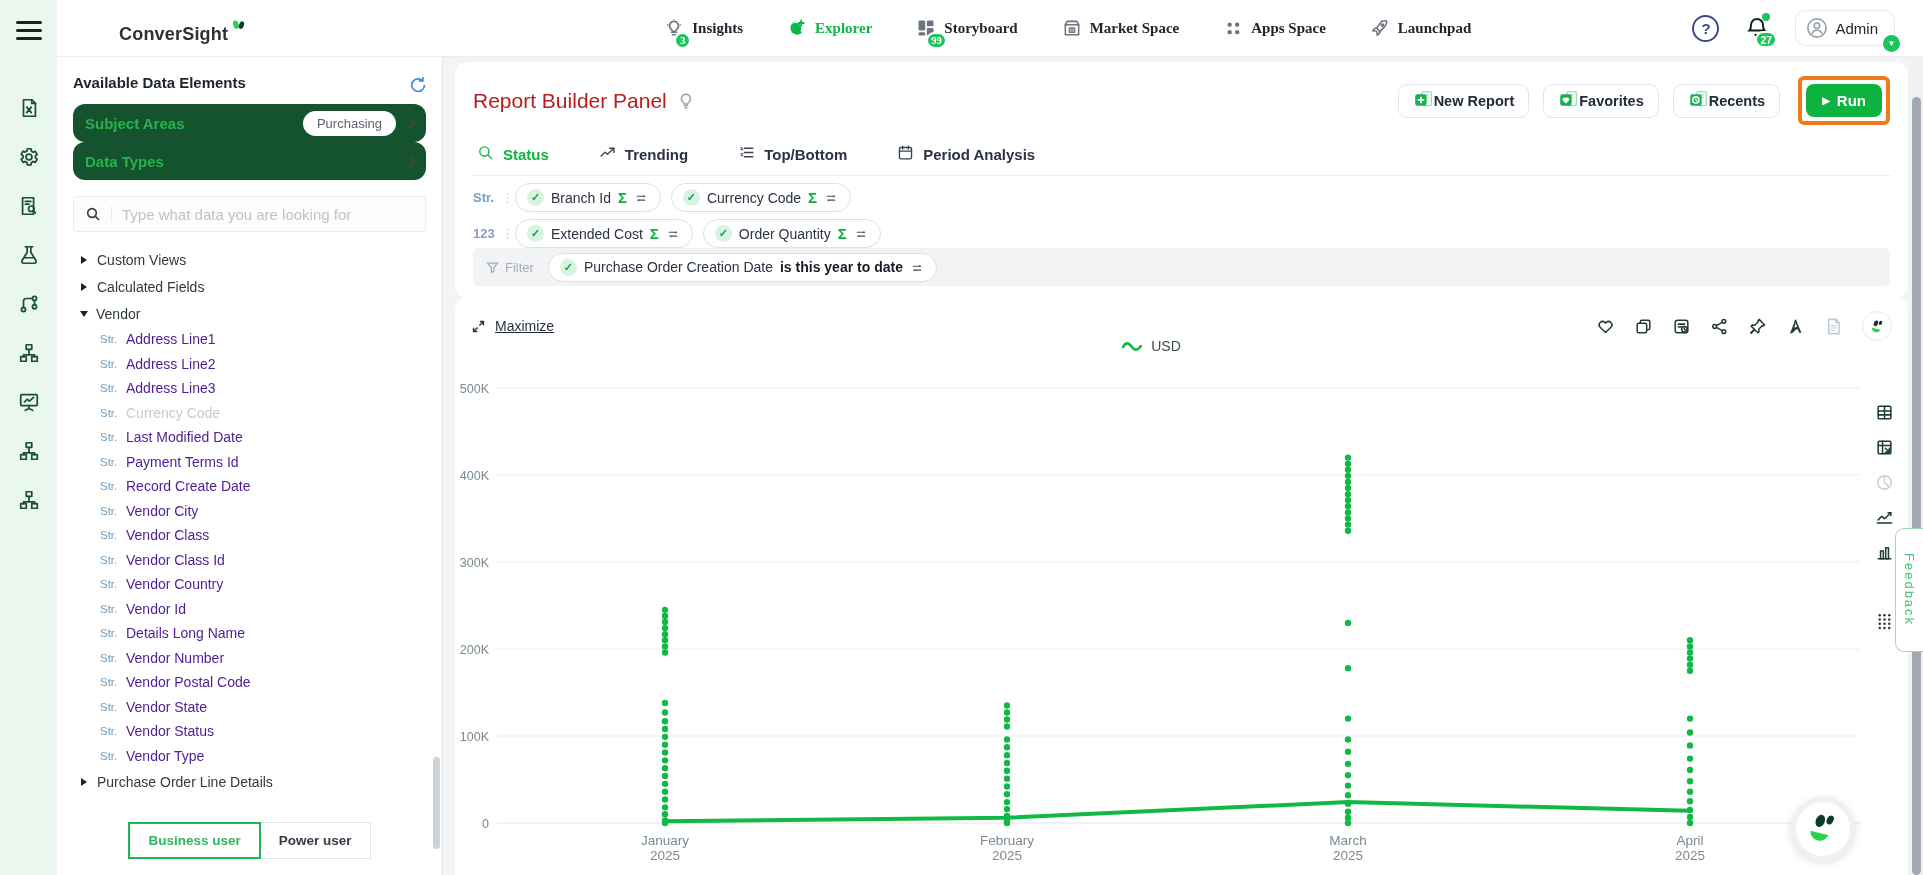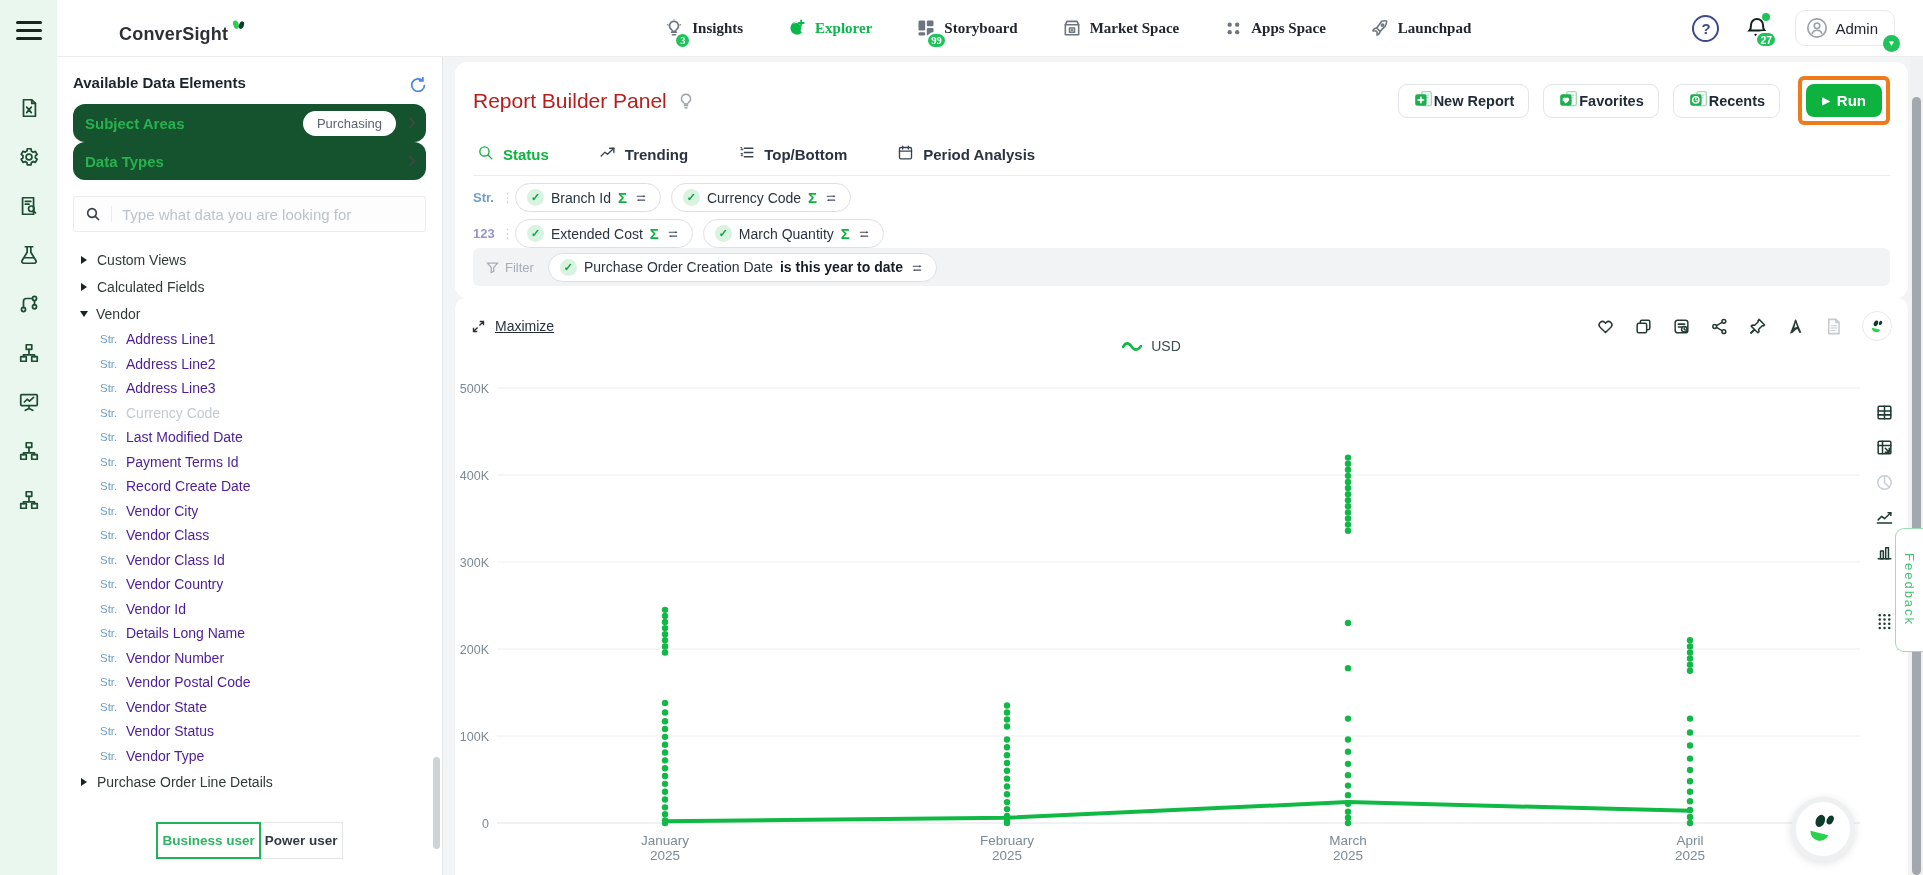--- a/index.html
+++ b/index.html
@@ -71,21 +71,21 @@
     color:#2f3b37; font-weight:400; }
   .tri-r { width:0; height:0; border-top:4px solid transparent; border-bottom:4px solid transparent;
     border-left:6px solid #17251f; margin:0 10px 0 8px; }
   .tri-d { width:0; height:0; border-left:4px solid transparent; border-right:4px solid transparent;
     border-top:6px solid #17251f; margin:0 8px 0 7px; }
   .tree-child { display:flex; align-items:center; height:24.5px; cursor:pointer; padding-left:27px; }
   .tree-child .ttype { font-size:11.5px; color:#6fa0c6; width:26px; }
   .tree-child .tlabel { font-size:14px; color:#4c1d95; }
   .tree-child.disabled .tlabel { color:#c3cbd1; }
   .sb-footer { position:absolute; bottom:16px; left:0; width:100%; display:flex; justify-content:center; }
-  .ubtn { height:37px; padding:0 4px; background:#fff; font-size:13.5px; font-weight:700;
+  .ubtn { height:37px; padding:0 18px; background:#fff; font-size:13.5px; font-weight:700;
     cursor:pointer; font-family:"Liberation Sans", sans-serif; }
   .ubtn.active { border:2px solid #1fb557; color:#2db563; z-index:2; }
   .ubtn.plain  { border:1px solid #e3e6e9; color:#323a45; margin-left:-1px; }
   .sb-scroll { position:absolute; right:2px; top:0; bottom:0; width:7px; }
   .sb-scroll .thumb { position:absolute; top:700px; height:92px; width:7px; background:#ced3d8; border-radius:4px; }
 
   
   .main { position:fixed; left:443px; top:57px; right:0; bottom:0; background:#f2f4f5; }
   .builder-card { position:absolute; left:12px; top:5px; right:15px; height:236px; background:#fff;
     border-radius:12px; padding:14px 18px 0; }
@@ -551,21 +551,21 @@
             <span class="clabel">Extended Cost</span>
             <span class="sigma">Σ</span>
             <span class="fl-icon"><svg viewBox="0 0 24 24" fill="none" stroke="currentColor" stroke-width="1.9" stroke-linecap="round" stroke-linejoin="round">
                 <path d="M4 8h14M8 15h10"></path>
                 <circle cx="6.2" cy="15" r="1.7" fill="currentColor" stroke="none"></circle>
                 <circle cx="16" cy="8" r="1.7" fill="currentColor" stroke="none"></circle>
               </svg></span>
           </span>
           <span class="chip">
             <span class="chk">✓</span>
-            <span class="clabel">March Quantity</span>
+            <span class="clabel">Order Quantity</span>
             <span class="sigma">Σ</span>
             <span class="fl-icon"><svg viewBox="0 0 24 24" fill="none" stroke="currentColor" stroke-width="1.9" stroke-linecap="round" stroke-linejoin="round">
                 <path d="M4 8h14M8 15h10"></path>
                 <circle cx="6.2" cy="15" r="1.7" fill="currentColor" stroke="none"></circle>
                 <circle cx="16" cy="8" r="1.7" fill="currentColor" stroke="none"></circle>
               </svg></span>
           </span>
         </div>
         <div class="chip-row">
           <span class="row-type t-date"><svg viewBox="0 0 24 24" fill="none" stroke="currentColor" stroke-width="1.9" stroke-linecap="round" stroke-linejoin="round">

